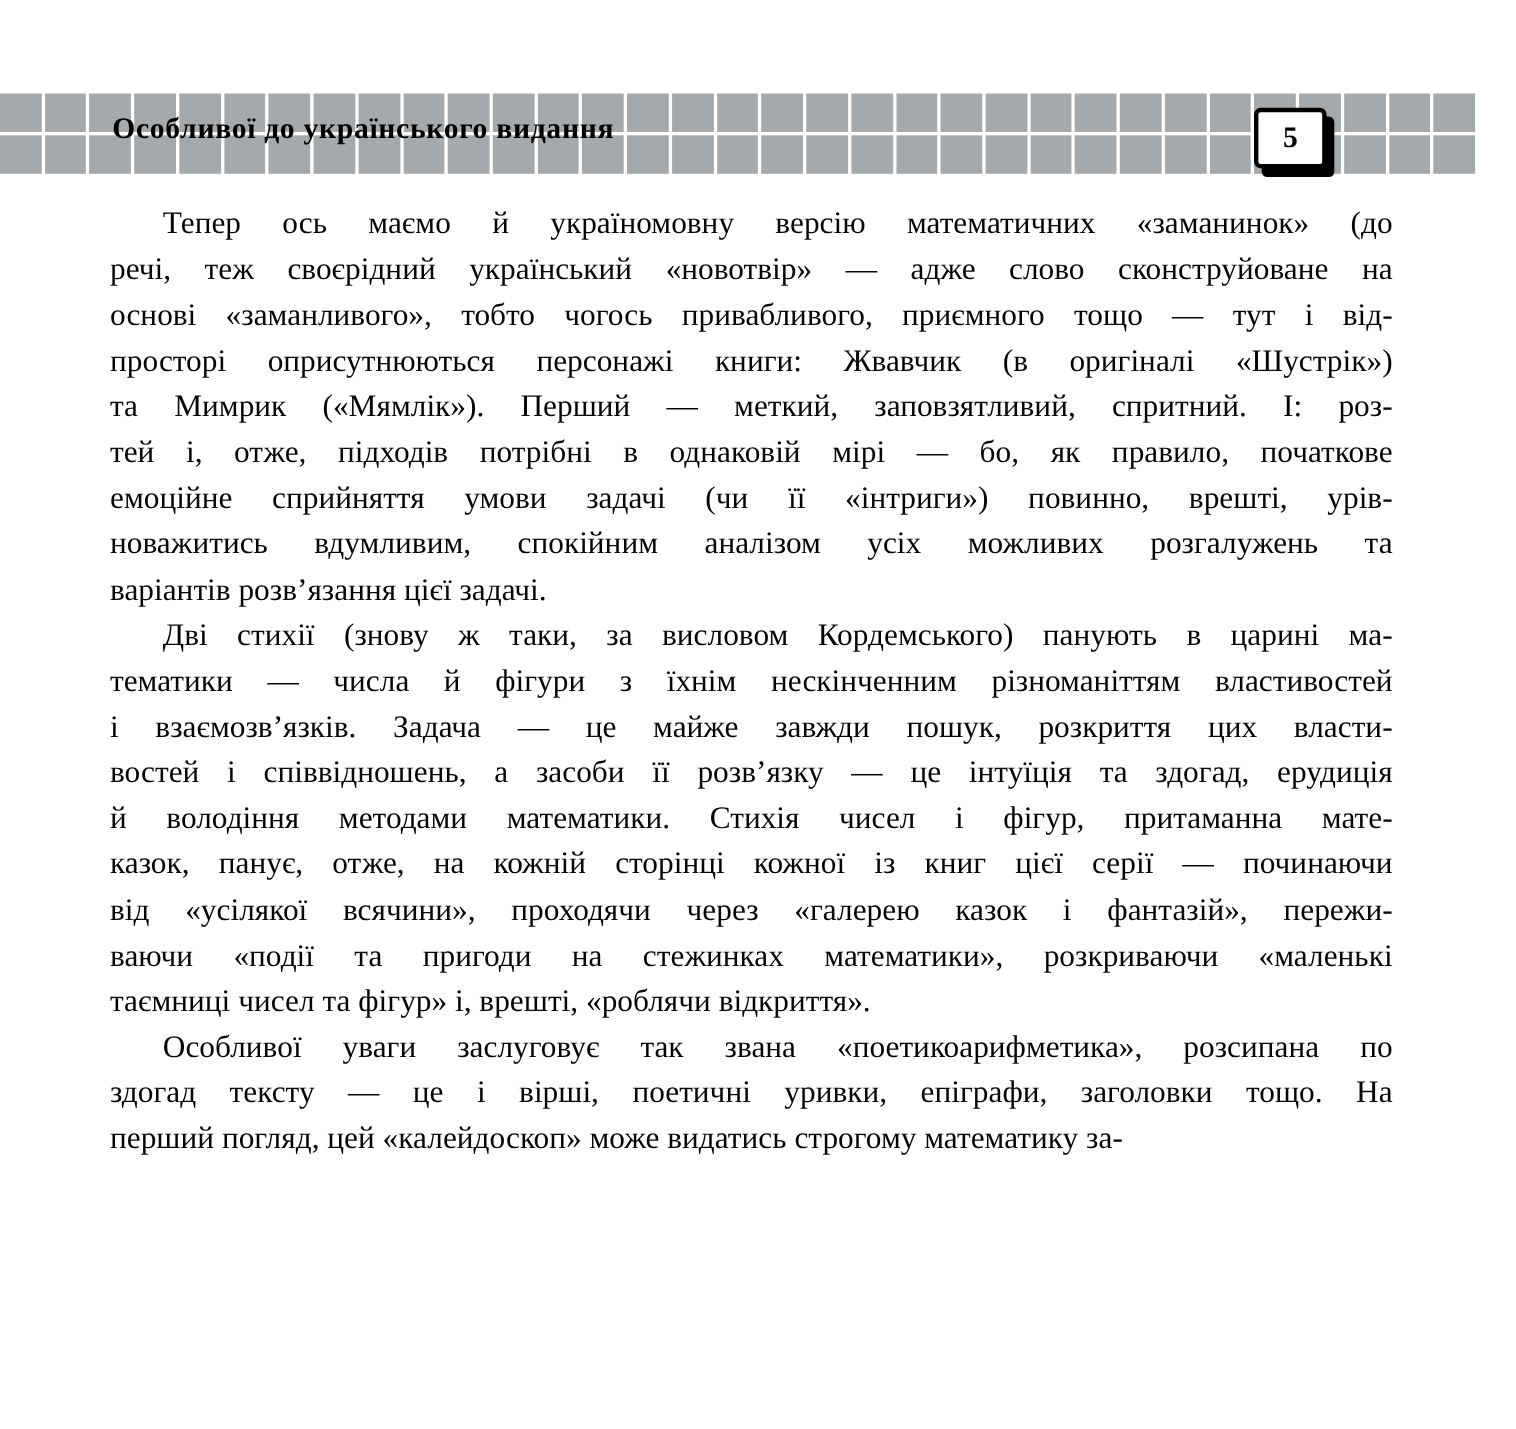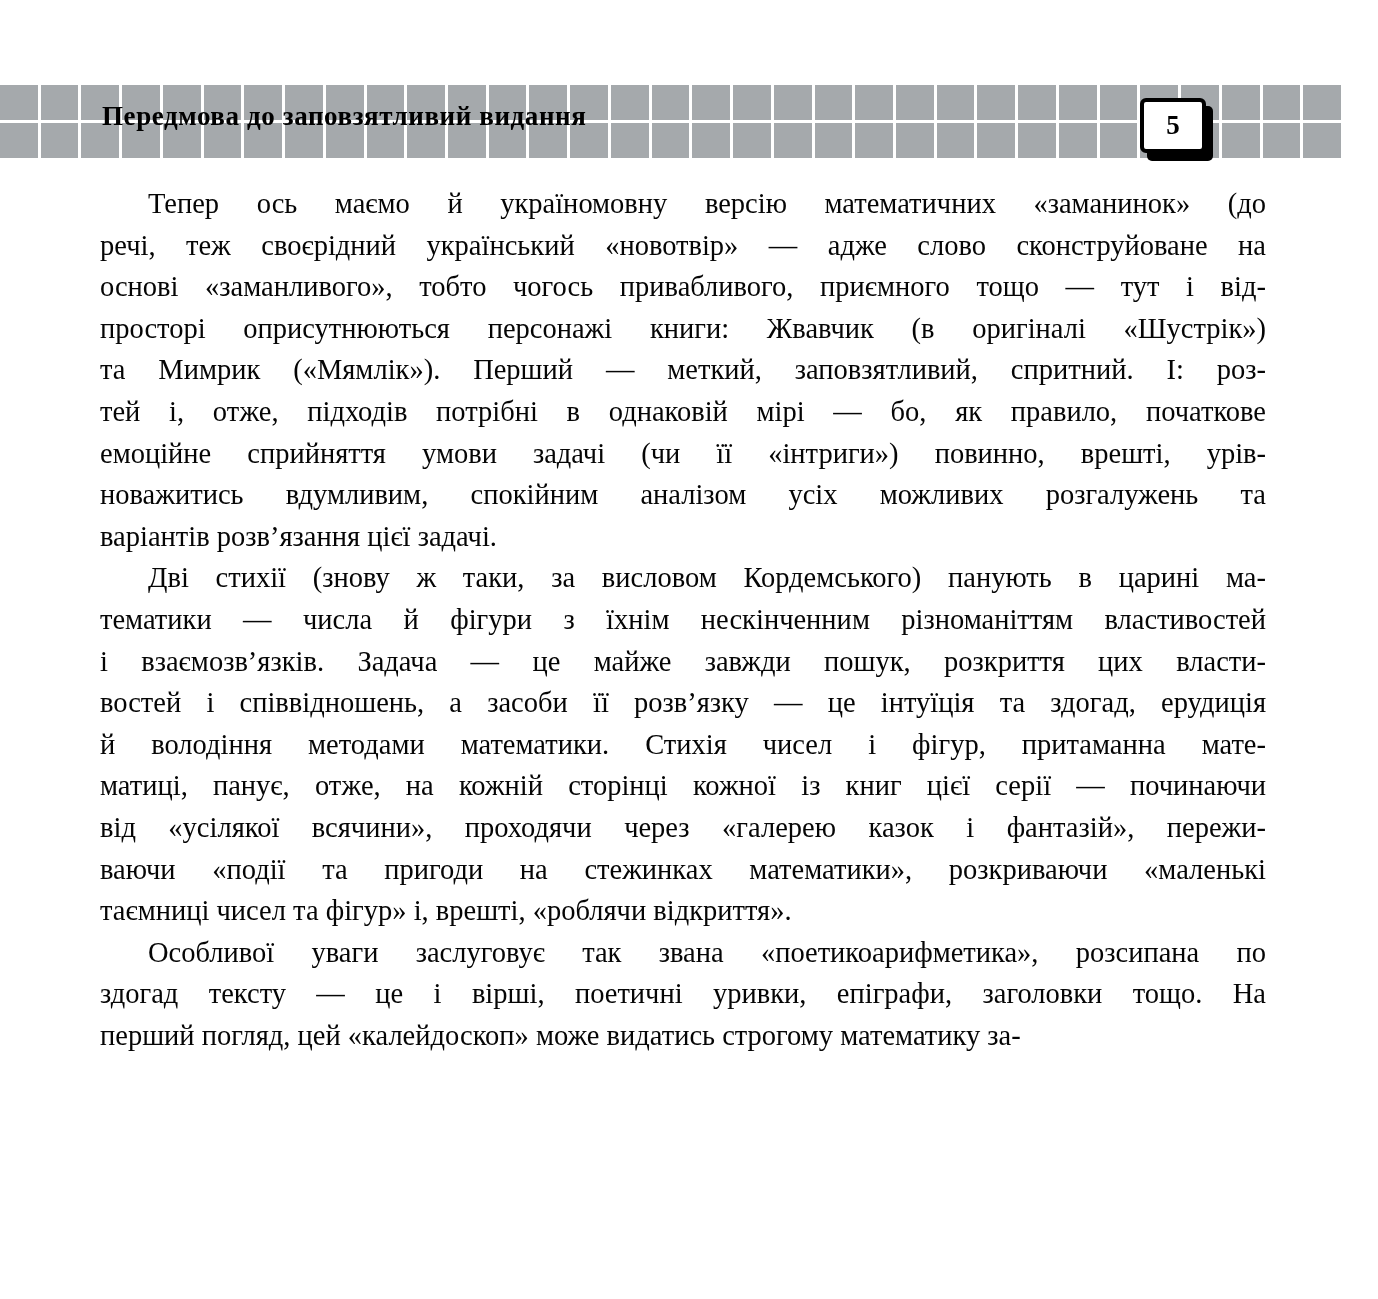--- a/index.html
+++ b/index.html
@@ -192,21 +192,21 @@
         <div class="tile" style="background: rgb(165, 169, 172);"></div>
         <div class="tile" style="background: rgb(165, 169, 172);"></div>
         <div class="tile" style="background: rgb(165, 169, 172);"></div>
         <div class="tile" style="background: rgb(165, 169, 172);"></div>
         <div class="tile" style="background: rgb(165, 169, 172);"></div>
         <div class="tile" style="background: rgb(165, 169, 172);"></div>
         <div class="tile" style="background: rgb(165, 169, 172);"></div>
       </div>
   </div>
 
-  <div class="running-header">Передмова до заповзятливий видання</div>
+  <div class="running-header">Особливої до українського видання</div>
 
   <div class="page-number-plate">
     <div class="plate-shadow"></div>
     <div class="plate-face">
       <span>5</span>
     </div>
   </div>
 
   <div class="body-text">
       <p class="para">
@@ -219,21 +219,21 @@
         <span class="line">емоційне сприйняття умови задачі (чи її «інтриги») повинно, врешті, урів-</span>
         <span class="line">новажитись вдумливим, спокійним аналізом усіх можливих розгалужень та</span>
         <span class="line last">варіантів розв’язання цієї задачі.</span>
       </p>
       <p class="para">
         <span class="line indented">Дві стихії (знову ж таки, за висловом Кордемського) панують в царині ма-</span>
         <span class="line">тематики — числа й фігури з їхнім нескінченним різноманіттям властивостей</span>
         <span class="line">і взаємозв’язків. Задача — це майже завжди пошук, розкриття цих власти-</span>
         <span class="line">востей і співвідношень, а засоби її розв’язку — це інтуїція та здогад, ерудиція</span>
         <span class="line">й володіння методами математики. Стихія чисел і фігур, притаманна мате-</span>
-        <span class="line">матиці, панує, отже, на кожній сторінці кожної із книг цієї серії — починаючи</span>
+        <span class="line">казок, панує, отже, на кожній сторінці кожної із книг цієї серії — починаючи</span>
         <span class="line">від «усілякої всячини», проходячи через «галерею казок і фантазій», пережи-</span>
         <span class="line">ваючи «події та пригоди на стежинках математики», розкриваючи «маленькі</span>
         <span class="line last">таємниці чисел та фігур» і, врешті, «роблячи відкриття».</span>
       </p>
       <p class="para">
         <span class="line indented">Особливої уваги заслуговує так звана «поетикоарифметика», розсипана по</span>
         <span class="line">здогад тексту — це і вірші, поетичні уривки, епіграфи, заголовки тощо. На</span>
         <span class="line last">перший погляд, цей «калейдоскоп» може видатись строгому математику за-</span>
       </p>
     </div>

